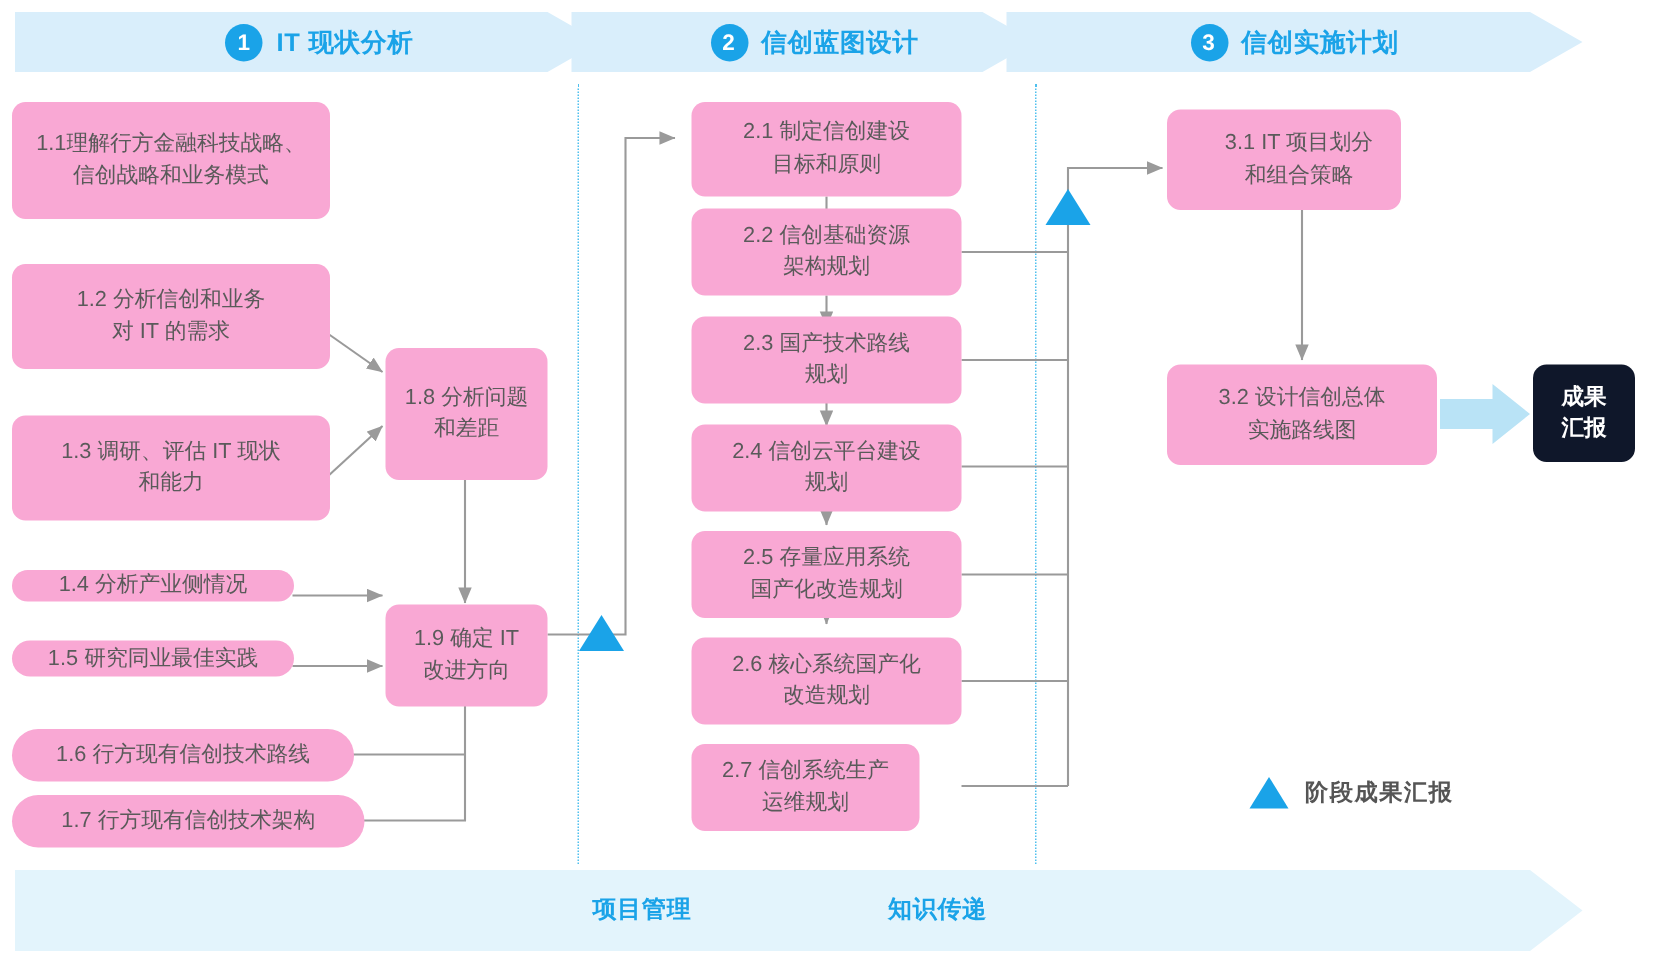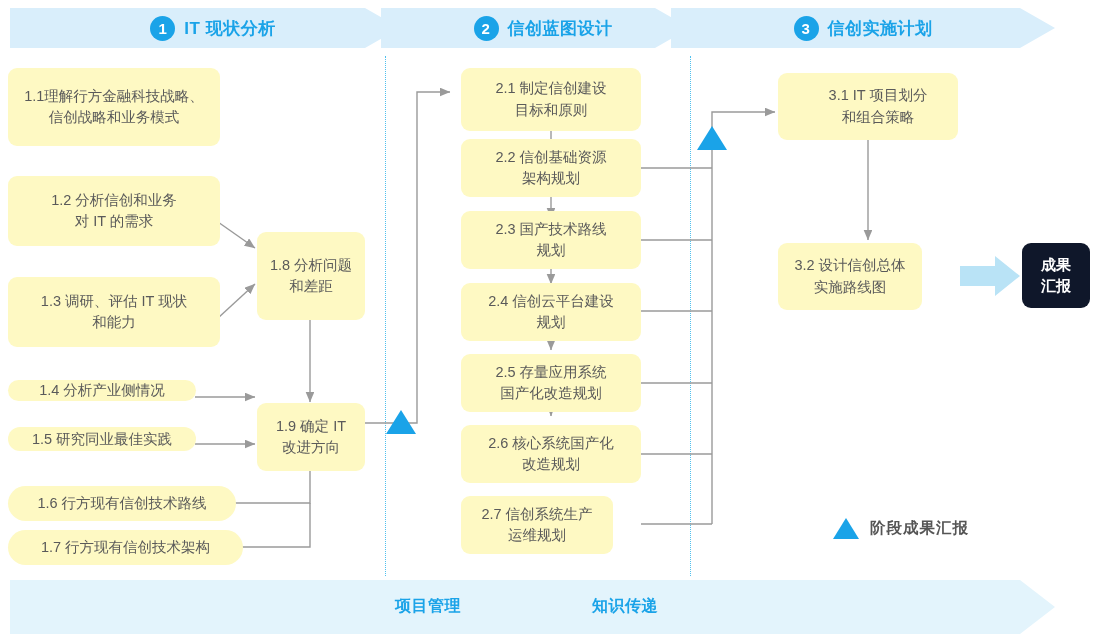--- a/index.html
+++ b/index.html
@@ -29,21 +29,21 @@
     background:#1aa3e8;color:#fff;
     font-size:15px;font-weight:bold;
     display:flex;align-items:center;justify-content:center;
     line-height:1;
   }
   .phase-title{color:#1aa3e8;}
 
   
   .node{
     position:absolute;
-    background:#fef9c3;
+    background:#f9a8d4;
     border-radius:9px;
     color:#5a5a5a;
     font-size:14.5px;
     line-height:1.45;
     display:flex;align-items:center;justify-content:center;
     text-align:center;
     padding:4px 8px;
     box-sizing:border-box;
     white-space:pre-line;
   }
@@ -204,23 +204,23 @@
 规划</div>
   <div class="node" style="left:461px;top:283px;width:180px;height:58px;">2.4 信创云平台建设
 规划</div>
   <div class="node" style="left:461px;top:354px;width:180px;height:58px;">2.5 存量应用系统
 国产化改造规划</div>
   <div class="node" style="left:461px;top:425px;width:180px;height:58px;">2.6 核心系统国产化
 改造规划</div>
   <div class="node" style="left:461px;top:496px;width:152px;height:58px;">2.7 信创系统生产
 运维规划</div>
 
-  <div class="node" style="left:778px;top:73px;width:180px;height:67px;padding-left:28px;">3.1 IT 项目划分
+  <div class="node" style="left:778px;top:73px;width:156px;height:67px;padding-left:28px;">3.1 IT 项目划分
 和组合策略</div>
-  <div class="node" style="left:778px;top:243px;width:144px;height:67px;">3.2 设计信创总体
+  <div class="node" style="left:778px;top:243px;width:180px;height:67px;">3.2 设计信创总体
 实施路线图</div>
 
   <div class="result-node" style="left:1022px;top:243px;width:68px;height:65px;">成果
 汇报</div>
 
   <div class="tri" style="left:386px;top:410px;"></div>
   <div class="tri" style="left:697px;top:126px;"></div>
 
   <div class="legend" style="left:833px;top:518px;">
     <span class="tri-sm"></span>

